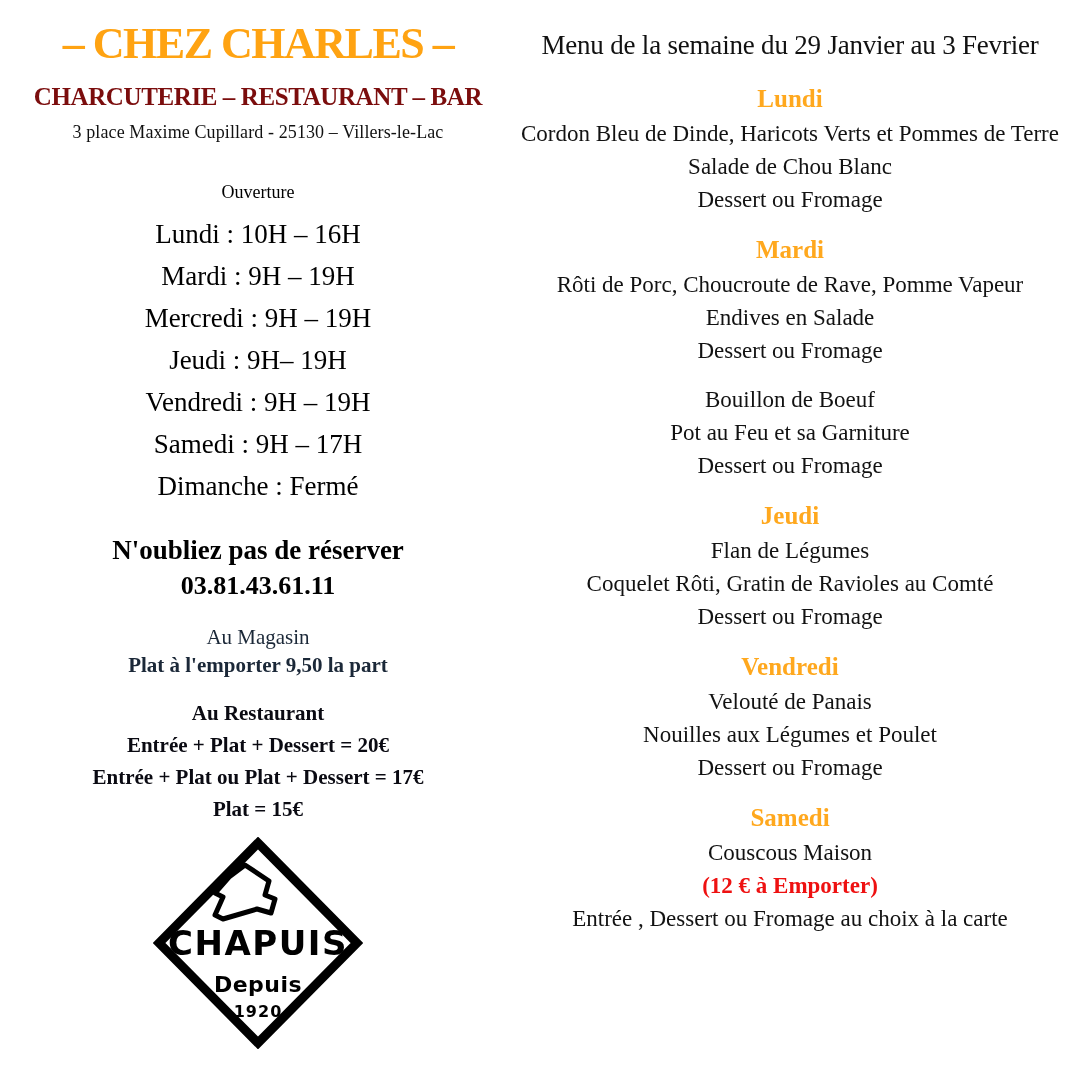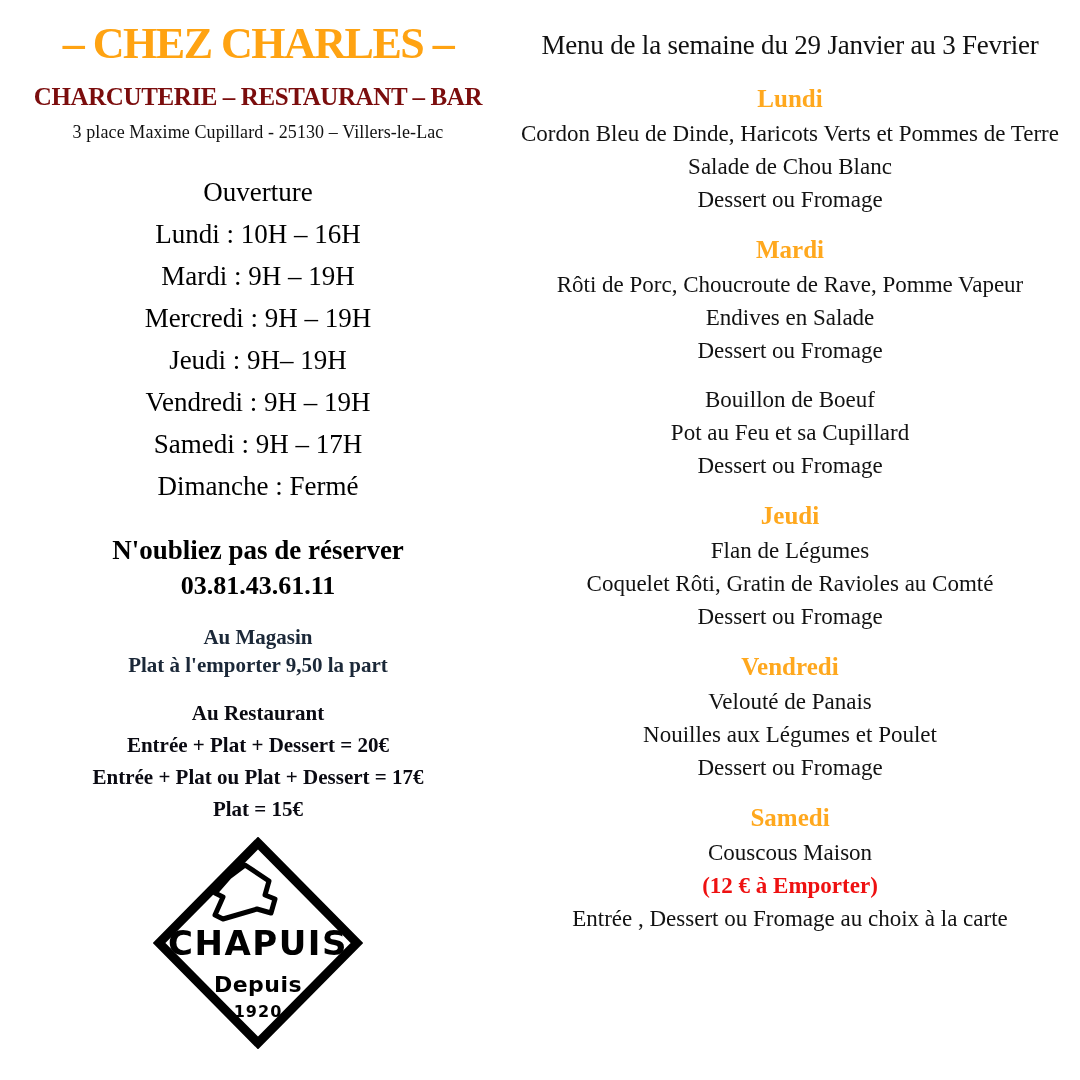--- a/index.html
+++ b/index.html
@@ -61,21 +61,21 @@
     line-height: 1.0;
     color: #111111;
     letter-spacing: 0.1px;
   }
 
   .hours {
     margin: 0;
     padding-top: 30px;
   }
   .hours-heading {
-    font-size: 27px;
+    font-size: 18px;
     line-height: 42px;
     color: #000;
   }
   .hours-row {
     font-size: 27px;
     line-height: 42px;
     color: #000;
   }
 
   .reserve-block {
@@ -94,21 +94,21 @@
     color: #000;
   }
 
   .shop-block {
     padding-top: 18px;
     color: #1B2838;
   }
   .shop-title {
     font-size: 21px;
     line-height: 28px;
-    font-weight: bold;
+    font-weight: normal;
   }
   .shop-line {
     font-size: 21px;
     line-height: 28px;
     font-weight: bold;
   }
 
   .resto-block {
     padding-top: 18px;
     color: #0A0A12;
@@ -249,21 +249,21 @@
           <div class="day-item">Dessert ou Fromage</div>
         </div>
         <div class="day">
           <div class="day-name">Mardi</div>
           <div class="day-item">Rôti de Porc, Choucroute de Rave, Pomme Vapeur</div>
           <div class="day-item">Endives en Salade</div>
           <div class="day-item">Dessert ou Fromage</div>
         </div>
         <div class="day">
           <div class="day-item">Bouillon de Boeuf</div>
-          <div class="day-item">Pot au Feu et sa Cupillard</div>
+          <div class="day-item">Pot au Feu et sa Garniture</div>
           <div class="day-item">Dessert ou Fromage</div>
         </div>
         <div class="day">
           <div class="day-name">Jeudi</div>
           <div class="day-item">Flan de Légumes</div>
           <div class="day-item">Coquelet Rôti, Gratin de Ravioles au Comté</div>
           <div class="day-item">Dessert ou Fromage</div>
         </div>
         <div class="day">
           <div class="day-name">Vendredi</div>

